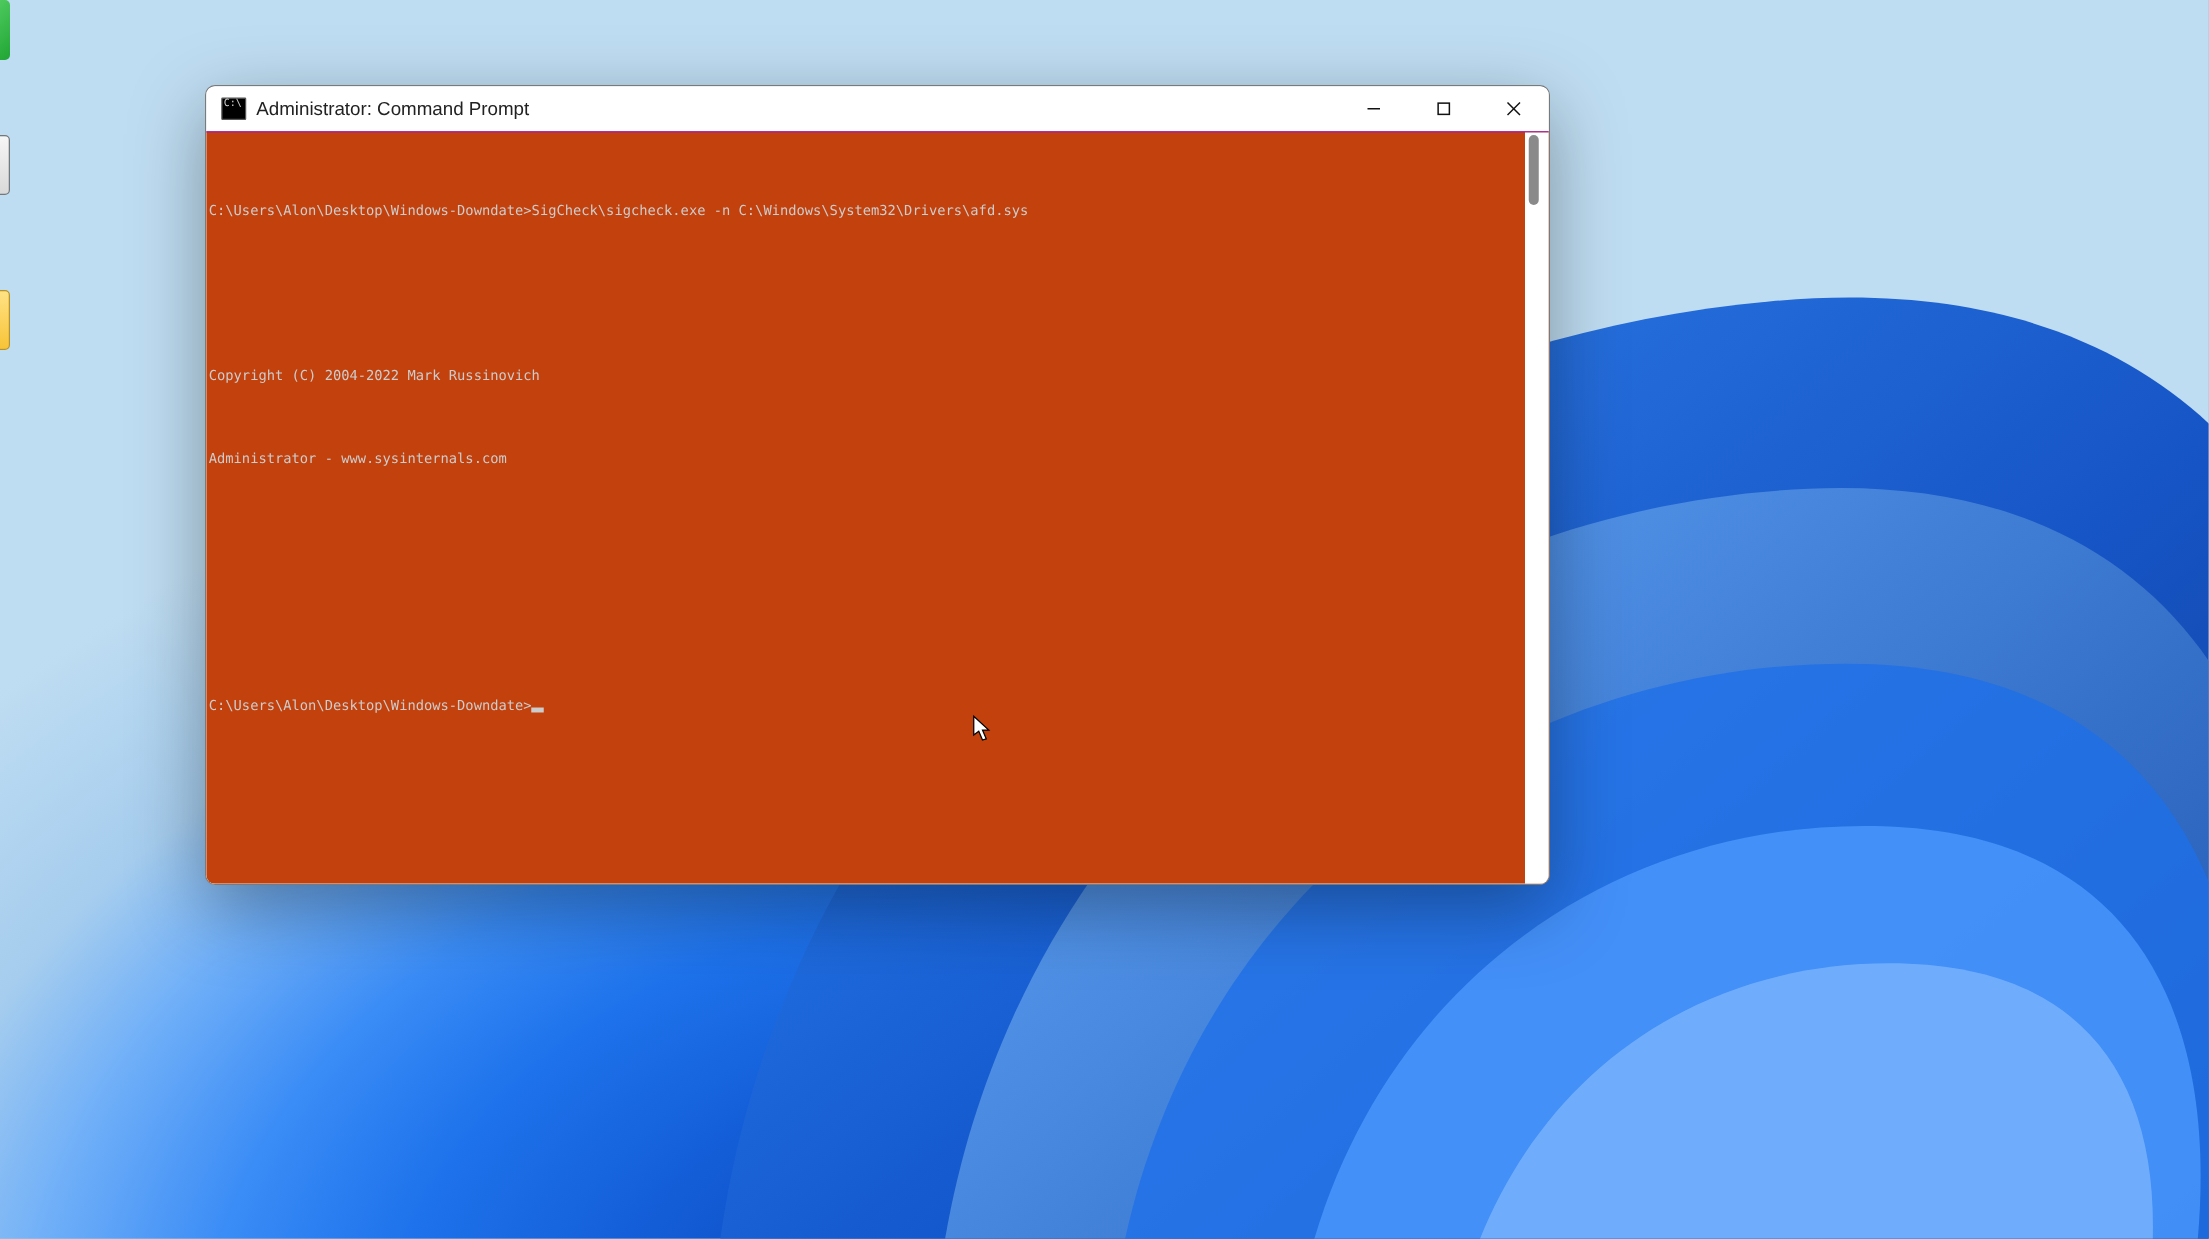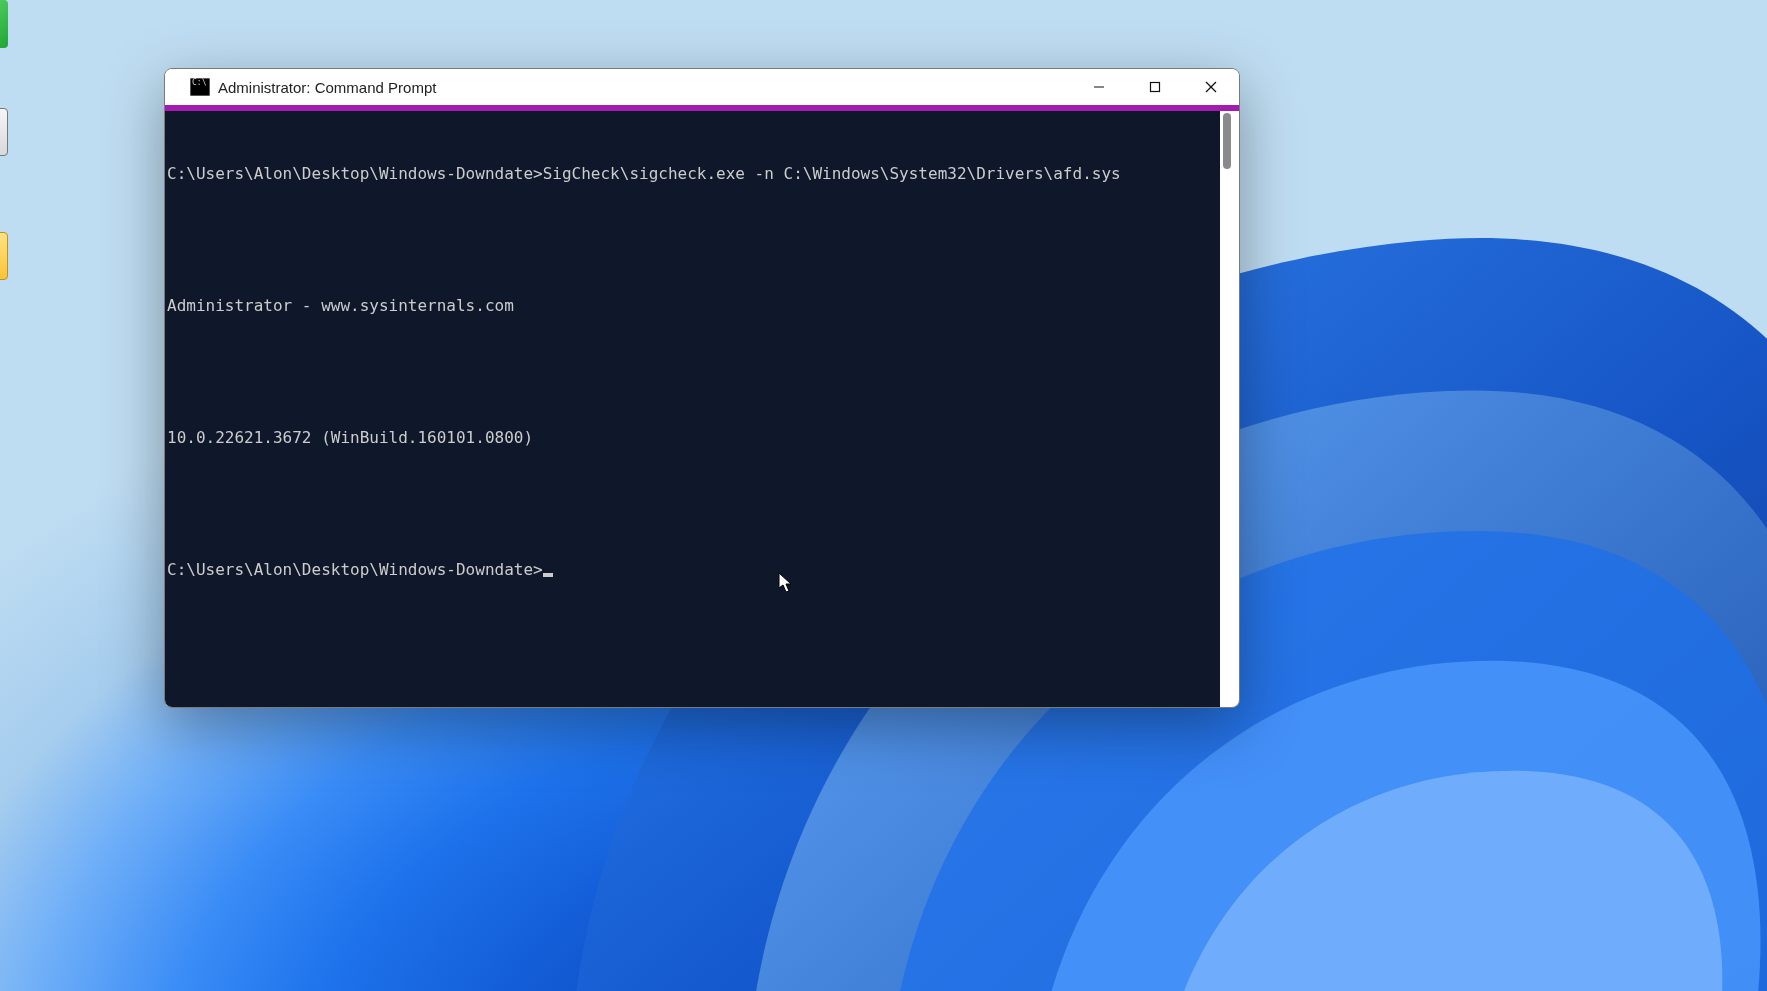--- a/index.html
+++ b/index.html
@@ -72,21 +72,21 @@
       overflow: hidden;
       display: flex;
       flex-direction: column;
     }
 
     .titlebar {
       height: 36px;
       background: #ffffff;
       display: flex;
       align-items: center;
-      padding-left: 25px;
+      padding-left: 12px;
       user-select: none;
     }
     .title-icon {
       width: 20px; height: 18px;
       border: 1px solid #555;
       background: #000;
       margin-right: 8px;
       position: relative;
       border-radius: 1px;
     }
@@ -116,29 +116,29 @@
     .tb-btn svg { width: 12px; height: 12px; }
 
     .client-area {
       flex: 1;
       background: #ffffff;
       display: flex;
     }
 
     .console {
       flex: 1;
-      background: #0f172a;
+      background: #c2410c;
       color: #cccccc;
       font-family: Consolas, "Lucida Console", monospace;
-      font-size: 16px;
+      font-size: 11px;
       line-height: 22px;
       padding: 8px 0 0 0;
       position: relative;
       white-space: pre;
-      border-top: 6px solid #a21caf;
+      border-top: 1px solid #a21caf;
     }
     .console .line { padding: 0 0 0 2px; }
     .blank { height: 22px; }
     .cursor {
       display: inline-block;
       width: 10px;
       height: 4px;
       background: #cccccc;
       vertical-align: baseline;
       transform: translateY(2px);
@@ -232,23 +232,23 @@
           <line x1="11" y1="1" x2="1" y2="11" stroke="#111" stroke-width="1.2"></line>
         </svg>
       </button>
     </div>
   </div>
 
   <div class="client-area">
     <div class="console">
       <div class="line"><span>C:\Users\Alon\Desktop\Windows-Downdate&gt;</span><span>SigCheck\sigcheck.exe -n C:\Windows\System32\Drivers\afd.sys</span></div>
       <div class="blank"></div>
+      <div class="line">Copyright (C) 2004-2022 Mark Russinovich</div>
       <div class="line">Administrator - www.sysinternals.com</div>
       <div class="blank"></div>
-      <div class="line">10.0.22621.3672 (WinBuild.160101.0800)</div>
       <div class="blank"></div>
       <div class="line"><span>C:\Users\Alon\Desktop\Windows-Downdate&gt;</span><span class="cursor"></span></div>
 
       <div class="console-scroll">
         <div class="thumb"></div>
       </div>
     </div>
   </div>
 </div>
 

